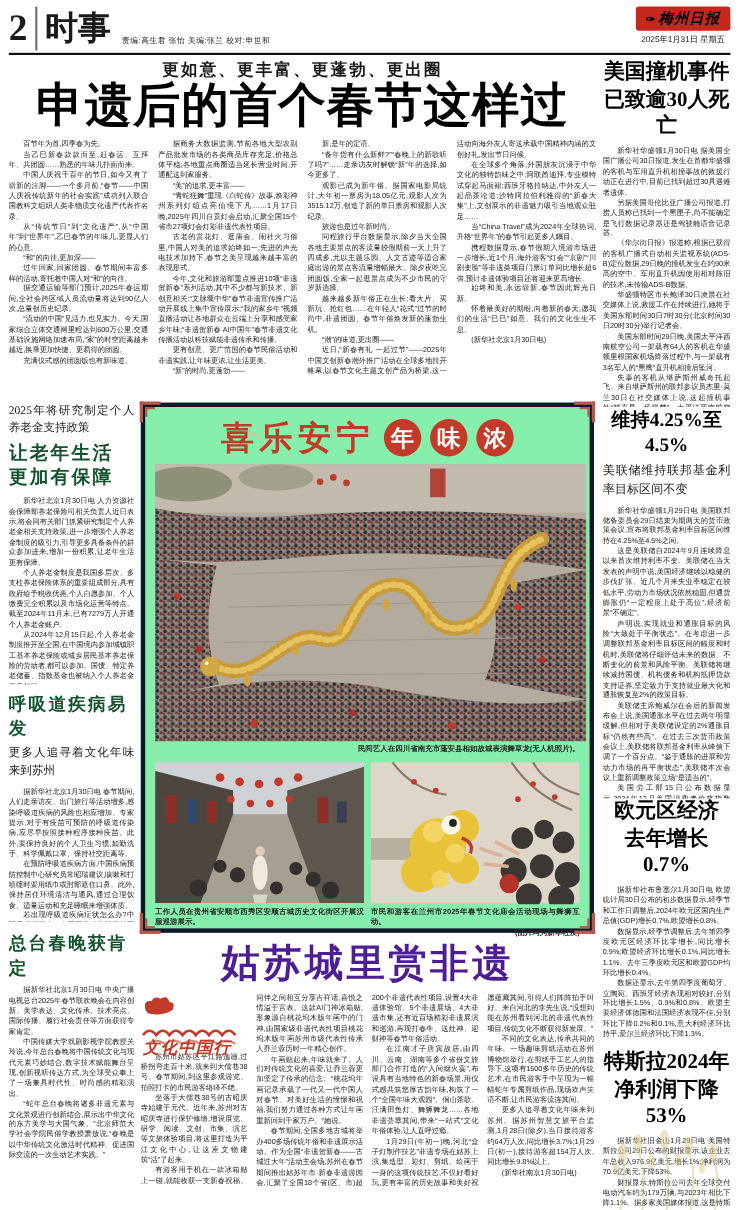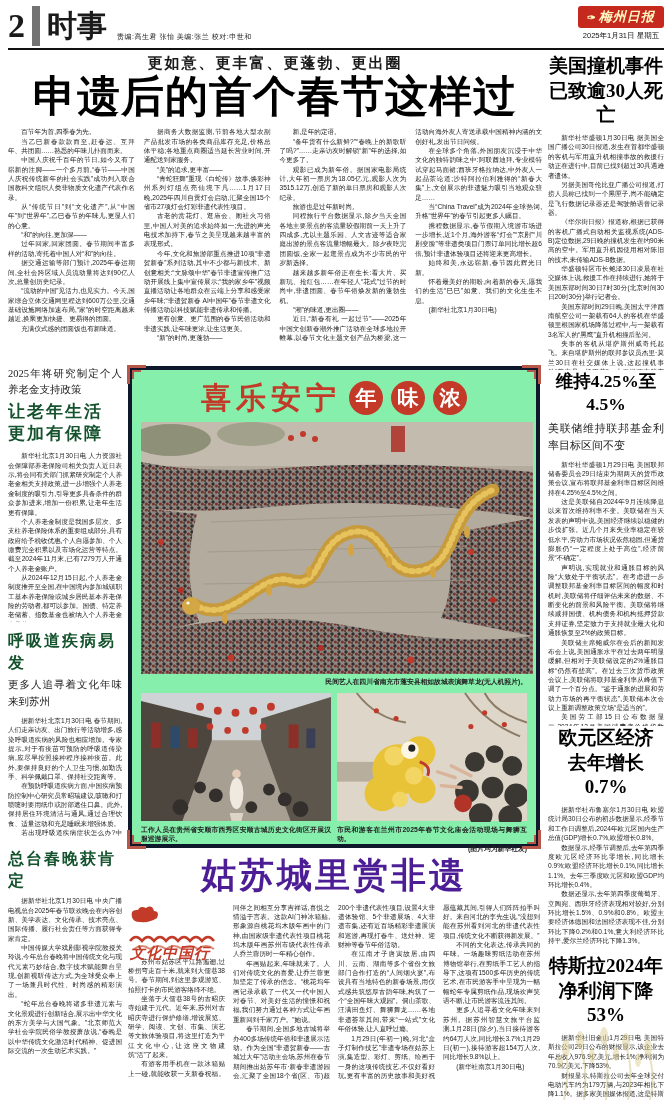--- a/index.html
+++ b/index.html
@@ -4,24 +4,24 @@
 <style>
   html,body{margin:0;padding:0;}
   body{
     width:672px;height:1100px;background:#ffffff;position:relative;overflow:hidden;
     font-family:"Liberation Sans","DejaVu Sans",sans-serif;color:#1a1a1a;
   }
   
   .hdr{position:absolute;left:8px;top:6px;width:656px;height:40px;}
   .pageno{font-family:"Liberation Serif",serif;font-size:34px;font-weight:bold;float:left;line-height:40px;}
   .section{font-family:"Liberation Serif",serif;font-size:30px;font-weight:900;float:left;line-height:40px;
-    border-left:8px solid #737373;margin-left:7px;padding-left:7px;}
+    border-left:2px solid #737373;margin-left:7px;padding-left:7px;}
   .credits{float:left;font-size:7px;color:#222;margin:26px 0 0 10px;letter-spacing:.5px;}
   .masthead{position:absolute;right:0;top:0;width:86px;text-align:center;}
-  .masthead-box{background:#c5281c;color:#fef9c3;border-radius:3px;padding:2px 5px;
+  .masthead-box{background:#c5281c;color:#000000;border-radius:3px;padding:2px 5px;
     font-family:"Liberation Serif",serif;font-weight:bold;font-size:13px;font-style:italic;letter-spacing:1px;white-space:nowrap;}
   .masthead-box .nib{font-style:normal;font-size:10px;margin-right:2px;}
   .dateline{font-size:7.5px;margin-top:3px;color:#111;white-space:nowrap;}
   .rule{position:absolute;left:8px;top:48px;width:656px;height:2px;background:#111;}
   
   p{margin:0;}
   .cols p,.body p{text-indent:2em;text-align:justify;}
   .body{font-size:6.6px;line-height:1.42;color:#222;overflow:hidden;}
   
   .main-art{position:absolute;left:8px;top:54px;width:534px;height:312px;}

